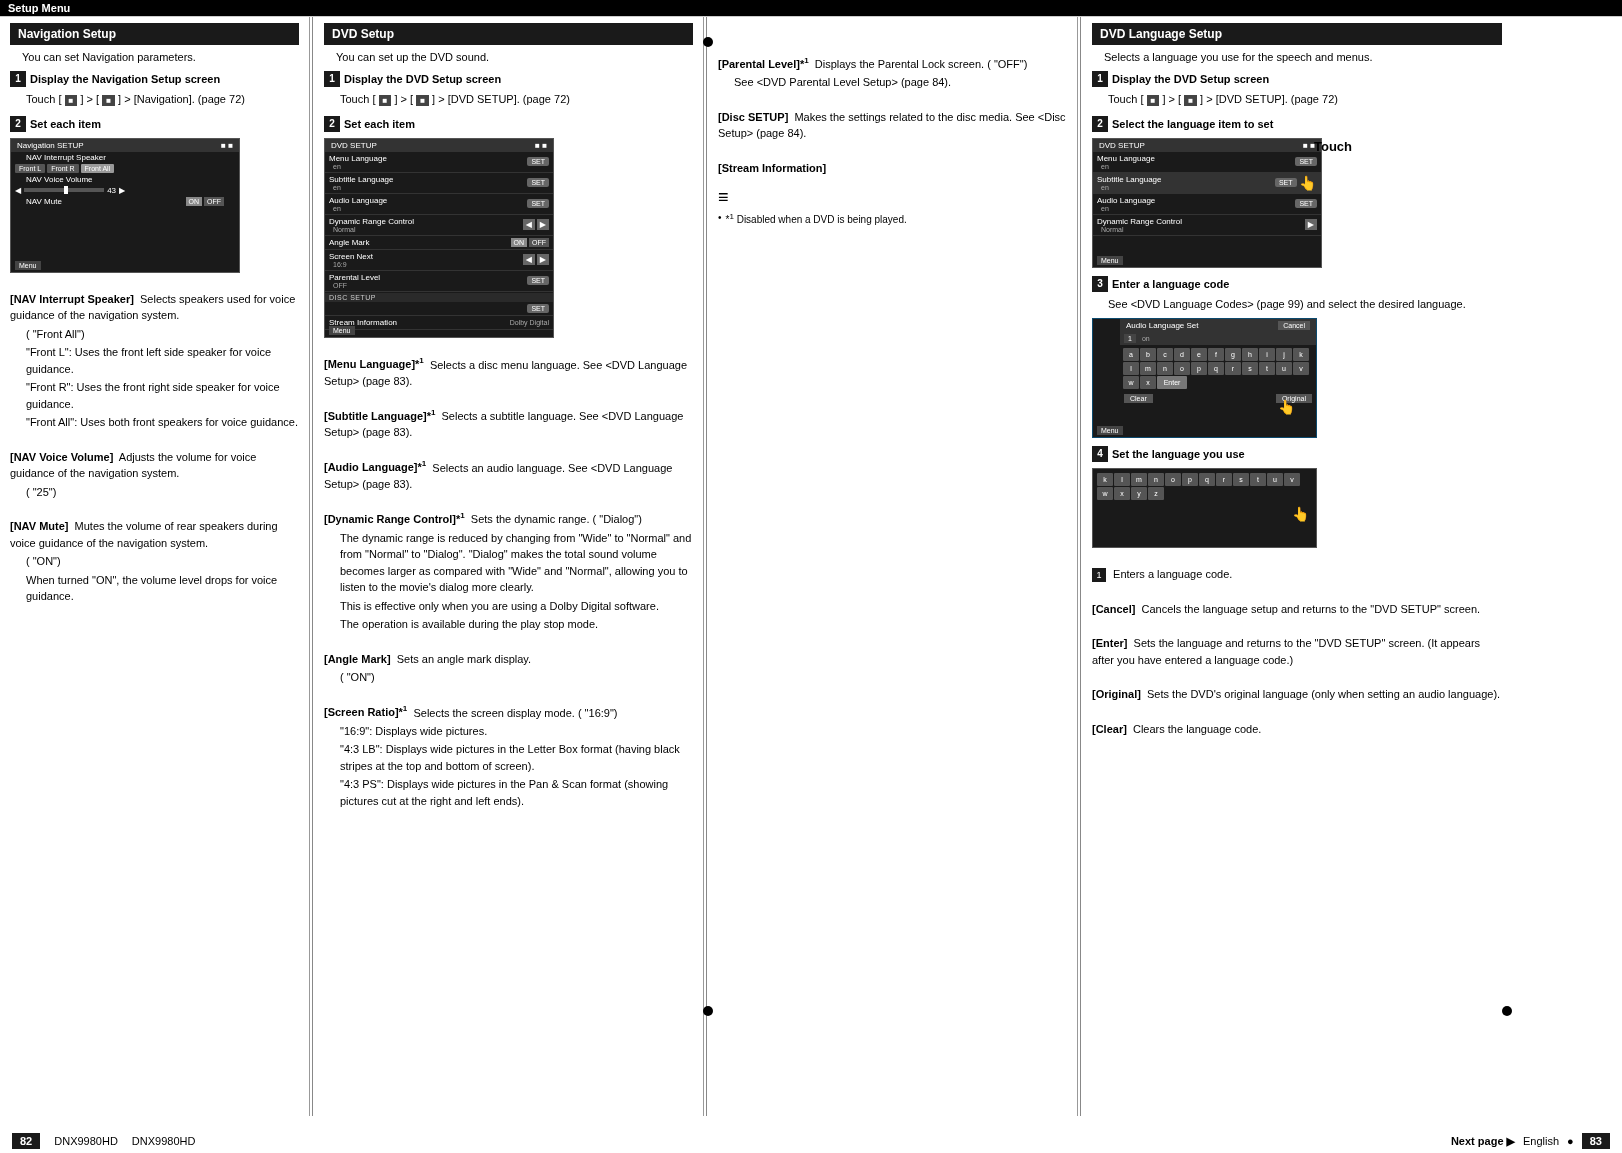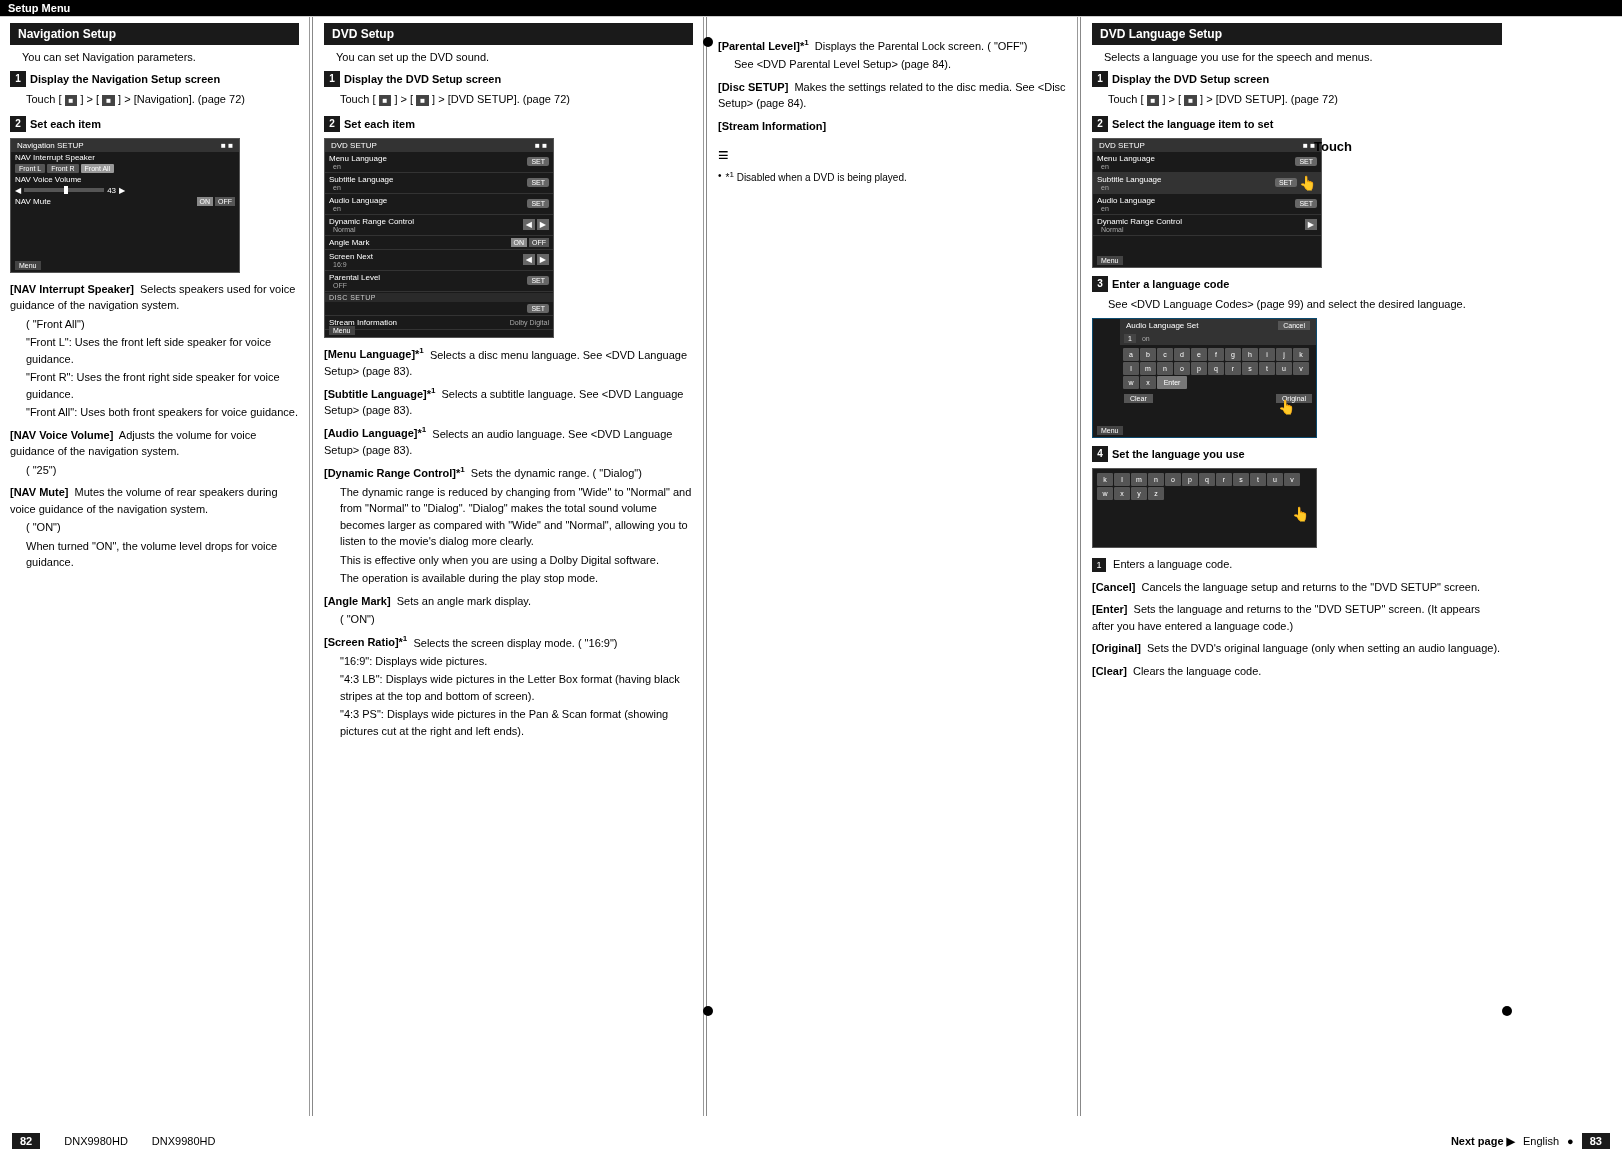--- a/index.html
+++ b/index.html
@@ -110,20 +110,21 @@
     .arrow-btn {
       background: #666;
       color: #fff;
       font-size: 8px;
       padding: 1px 3px;
     }
 
     
     .desc-block {
       margin-bottom: 6px;
+      margin-top: 18px;
     }
 
     .desc-block p {
       font-size: 11px;
       line-height: 1.5;
       margin-bottom: 2px;
     }
 
     .term {
       font-weight: bold;
@@ -156,21 +157,21 @@
       display: flex;
       justify-content: space-between;
       align-items: center;
       padding: 4px 12px;
       font-size: 11px;
     }
 
     .footer-left {
       display: flex;
       align-items: center;
-      gap: 24px;
+      gap: 14px;
     }
 
     .footer-right {
       display: flex;
       align-items: center;
       gap: 8px;
     }
 
     .page-num-box {
       background: #1a1a1a;
@@ -205,21 +206,21 @@
       background: #333;
       padding: 2px 6px;
       font-size: 8px;
       display: flex;
       justify-content: space-between;
     }
 
     .nav-row {
       display: flex;
       justify-content: space-between;
-      padding: 1px 4px;
+      padding: 1px 15px;
       font-size: 8px;
     }
 
     .nav-tab-row {
       display: flex;
       align-items: center;
       gap: 2px;
       padding: 1px 4px;
     }
     .nav-tab {

